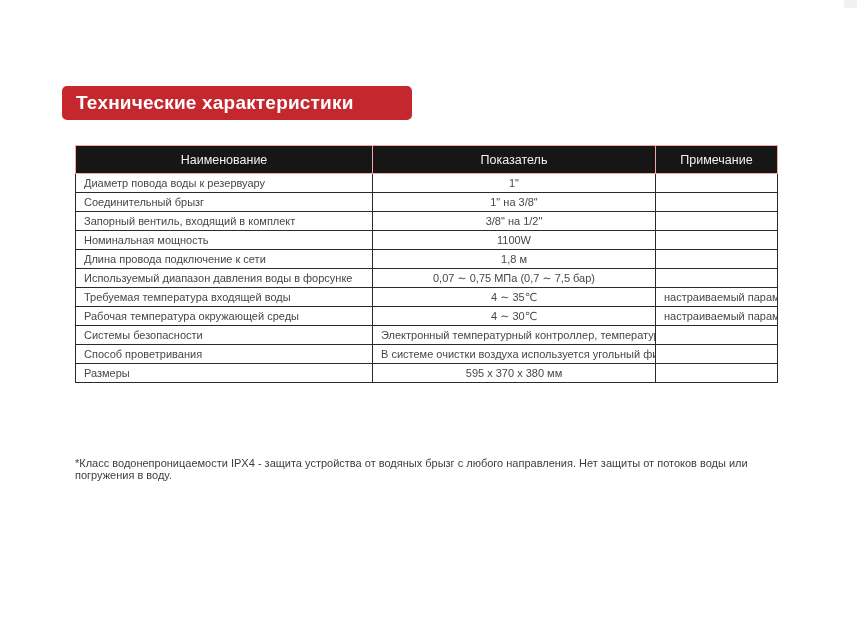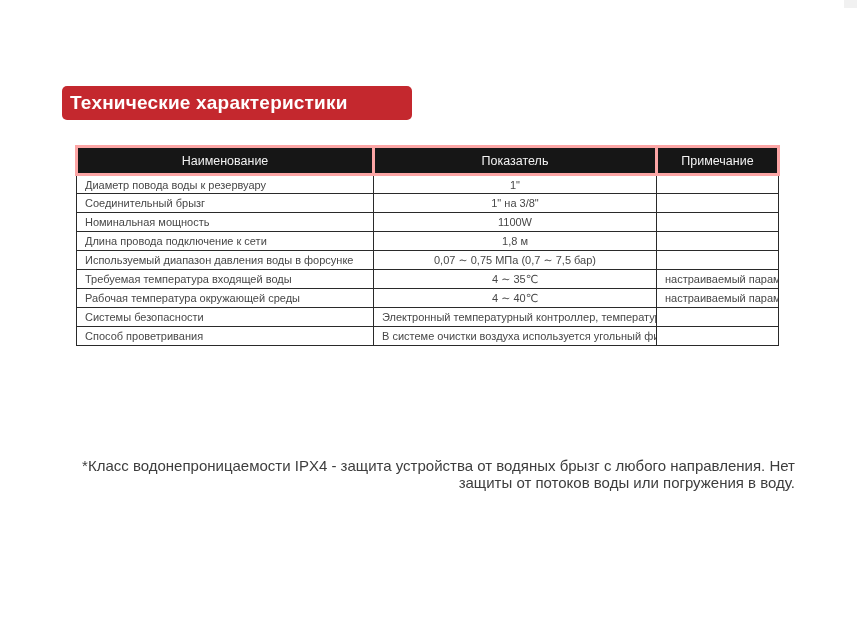--- a/index.html
+++ b/index.html
@@ -20,58 +20,57 @@
 
   .title-banner {
     position: absolute; left: 62px; top: 86px;
     width: 350px; height: 34px;
     background: #c4282e;
     border-radius: 5px;
     color: #ffffff;
     font-size: 19px;
     font-weight: bold;
     line-height: 34px;
-    padding-left: 8px;
+    padding-left: 14px;
     letter-spacing: 0.2px;
   }
 
   table.spec-table {
     position: absolute; left: 75px; top: 145px;
     width: 702px;
     border-collapse: collapse;
     table-layout: fixed;
   }
   table.spec-table th {
     background: #161616;
     color: #f2f2f2;
     font-weight: normal;
     font-size: 12.5px;
     height: 28px;
     text-align: center;
-    border: 3px solid #fca5a5;
+    border: 1px solid #fca5a5;
   }
   table.spec-table td {
     border: 1px solid #2a2a2a;
     height: 19px;
     font-size: 11px;
     color: #474747;
     padding: 0 8px;
     white-space: nowrap;
     overflow: hidden;
   }
   td.c-name  { text-align: left; margin-top: 24px; }
   td.c-value { text-align: center; }
   td.c-note  { text-align: center; }
 
   .footnote {
     position: absolute; left: 75px; top: 457px;
     width: 720px;
-    font-size: 15px;
+    font-size: 11px;
     color: #3d3d3d;
-    text-align: right;
   }
 </style>
 </head>
 <body>
 
 <div class="page">
 
   <div class="corner-mark"></div>
 
   <div class="title-banner">Технические характеристики</div>
@@ -95,20 +94,25 @@
     <td class="c-value">1"</td>
     <td class="c-note"></td>
   </tr>
 
   <tr>
     <td class="c-name">Соединительный брызг</td>
     <td class="c-value">1" на 3/8"</td>
     <td class="c-note"></td>
   </tr>
 
+  <tr>
+    <td class="c-name">Запорный вентиль, входящий в комплект</td>
+    <td class="c-value">3/8" на 1/2"</td>
+    <td class="c-note"></td>
+  </tr>
 
 
   <tr>
     <td class="c-name">Номинальная мощность</td>
     <td class="c-value">1100W</td>
     <td class="c-note"></td>
   </tr>
 
   <tr>
     <td class="c-name">Длина провода подключение к сети</td>
@@ -123,36 +127,41 @@
   </tr>
 
   <tr>
     <td class="c-name">Требуемая температура входящей воды</td>
     <td class="c-value">4 ∼ 35℃</td>
     <td class="c-note">настраиваемый параметр</td>
   </tr>
 
   <tr>
     <td class="c-name">Рабочая температура окружающей среды</td>
-    <td class="c-value">4 ∼ 40℃</td>
+    <td class="c-value">4 ∼ 30℃</td>
     <td class="c-note">настраиваемый параметр</td>
   </tr>
 
 
   <tr>
     <td class="c-name">Системы безопасности</td>
     <td class="c-value">Электронный температурный контроллер, температурное реле</td>
     <td class="c-note"></td>
   </tr>
 
   <tr>
     <td class="c-name">Способ проветривания</td>
     <td class="c-value">В системе очистки воздуха используется угольный фильтр</td>
     <td class="c-note"></td>
   </tr>
 
 
+  <tr>
+    <td class="c-name">Размеры</td>
+    <td class="c-value">595 x 370 x 380  мм</td>
+    <td class="c-note"></td>
+  </tr>
 </tbody>
   </table>
 
   <div class="footnote">*Класс водонепроницаемости IPX4 - защита устройства от водяных брызг с любого направления. Нет защиты от потоков воды или погружения в воду.</div>
 
 </div>
 
 </body></html>

